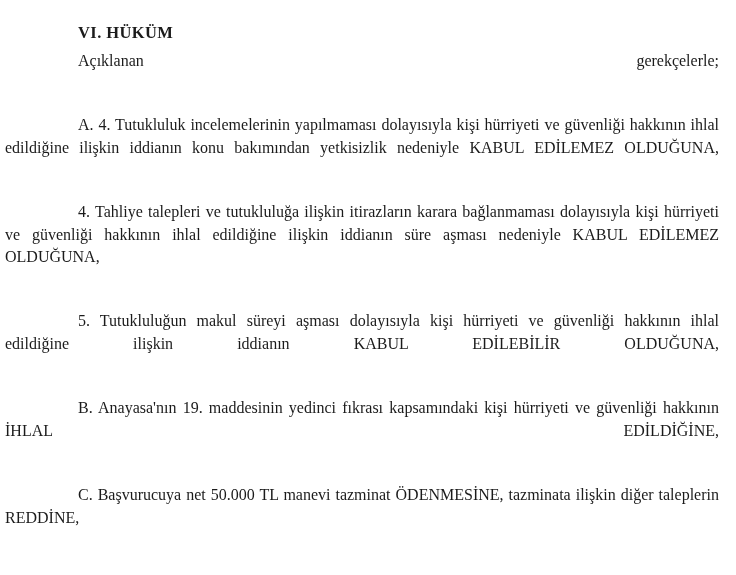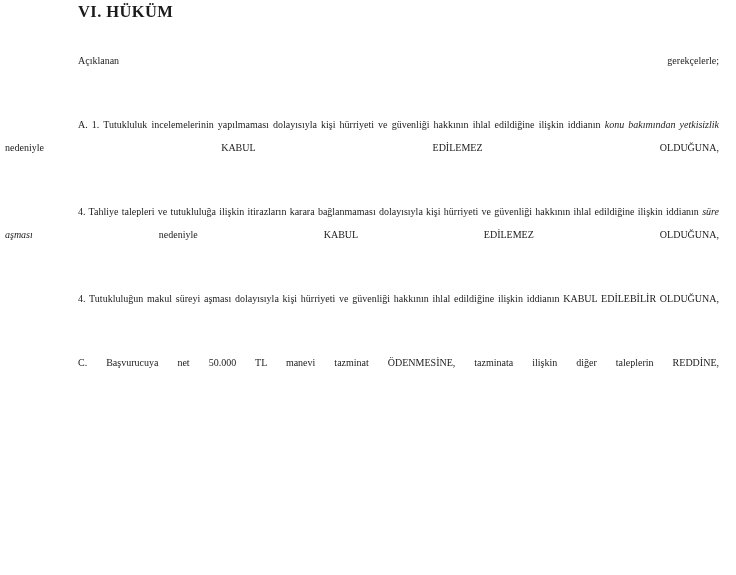--- a/index.html
+++ b/index.html
@@ -28,73 +28,73 @@
 
   .heading {
     margin: 0;
     padding: 0;
     font-size: 16.5px;
     font-weight: bold;
     letter-spacing: 0.4px;
     line-height: 1;
     position: absolute;
     left: 78px;
-    top: 4px;
+    top: 25px;
     white-space: nowrap;
   }
 
   .body-block {
     position: absolute;
     left: 5px;
     top: 50px;
     width: 714px;
   }
 
   p.para {
     margin: 0 0 0 0;
     padding: 0;
-    font-size: 10px;
+    font-size: 16px;
     line-height: 22.6px;
     text-align: justify;
     text-justify: inter-word;
     text-indent: 73px;
     word-spacing: 0.2px;
   }
 
   
   p.gap-intro { margin-bottom: 19px; }
   p.gap-std   { margin-bottom: 19px; }
   p.gap-last  { margin-bottom: 0; }
 
   .it {
-    font-style: italic;
   }
 
   
   p.para:after {
     content: "";
     display: inline-block;
     width: 100%;
   }
 </style>
 </head>
 <body>
 
 <div class="page">
 
   <h1 class="heading">VI. HÜKÜM</h1>
 
   <div class="body-block">
 
     <p class="para gap-intro">Açıklanan gerekçelerle;</p>
 
-    <p class="para gap-std"><span>A.  1. Tutukluluk incelemelerinin yapılmaması dolayısıyla kişi hürriyeti ve güvenliği hakkının ihlal edildiğine ilişkin iddianın </span><span class="it">konu bakımından yetkisizlik</span><span> nedeniyle KABUL EDİLEMEZ OLDUĞUNA,</span></p>
+    <p class="para gap-std"><span>A.  4. Tutukluluk incelemelerinin yapılmaması dolayısıyla kişi hürriyeti ve güvenliği hakkının ihlal edildiğine ilişkin iddianın </span><span class="it">konu bakımından yetkisizlik</span><span> nedeniyle KABUL EDİLEMEZ OLDUĞUNA,</span></p>
 
     <p class="para gap-std"><span>4. Tahliye talepleri ve tutukluluğa ilişkin itirazların karara bağlanmaması dolayısıyla kişi hürriyeti ve güvenliği hakkının ihlal edildiğine ilişkin iddianın </span><span class="it">süre aşması</span><span> nedeniyle KABUL EDİLEMEZ OLDUĞUNA,</span></p>
 
 
-    <p class="para gap-std"><span>4. Tutukluluğun makul süreyi aşması dolayısıyla kişi hürriyeti ve güvenliği hakkının ihlal edildiğine ilişkin iddianın KABUL EDİLEBİLİR OLDUĞUNA,</span><span class="it"></span><span></span></p>
+    <p class="para gap-std"><span>5. Tutukluluğun makul süreyi aşması dolayısıyla kişi hürriyeti ve güvenliği hakkının ihlal edildiğine ilişkin iddianın KABUL EDİLEBİLİR OLDUĞUNA,</span><span class="it"></span><span></span></p>
 
+    <p class="para gap-std"><span>B. Anayasa'nın 19. maddesinin yedinci fıkrası kapsamındaki kişi hürriyeti ve güvenliği hakkının İHLAL EDİLDİĞİNE,</span><span class="it"></span><span></span></p>
 
     <p class="para gap-last"><span>C.  Başvurucuya net 50.000 TL manevi tazminat ÖDENMESİNE, tazminata ilişkin diğer taleplerin REDDİNE,</span><span class="it"></span><span></span></p>
 
   </div>
 </div>
 
 </body></html>

